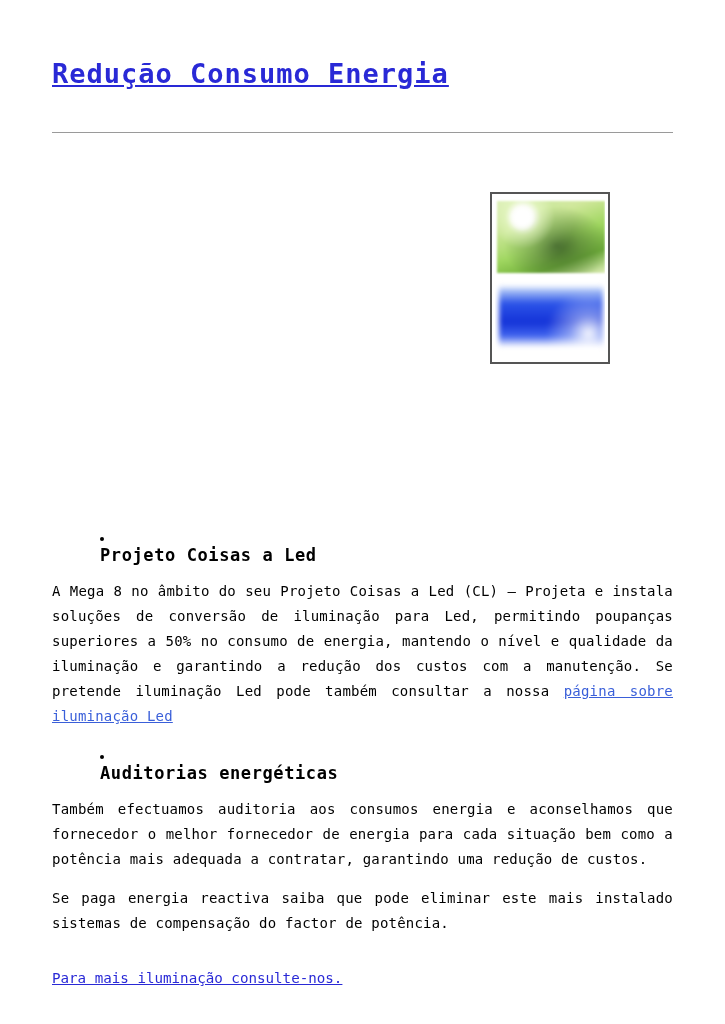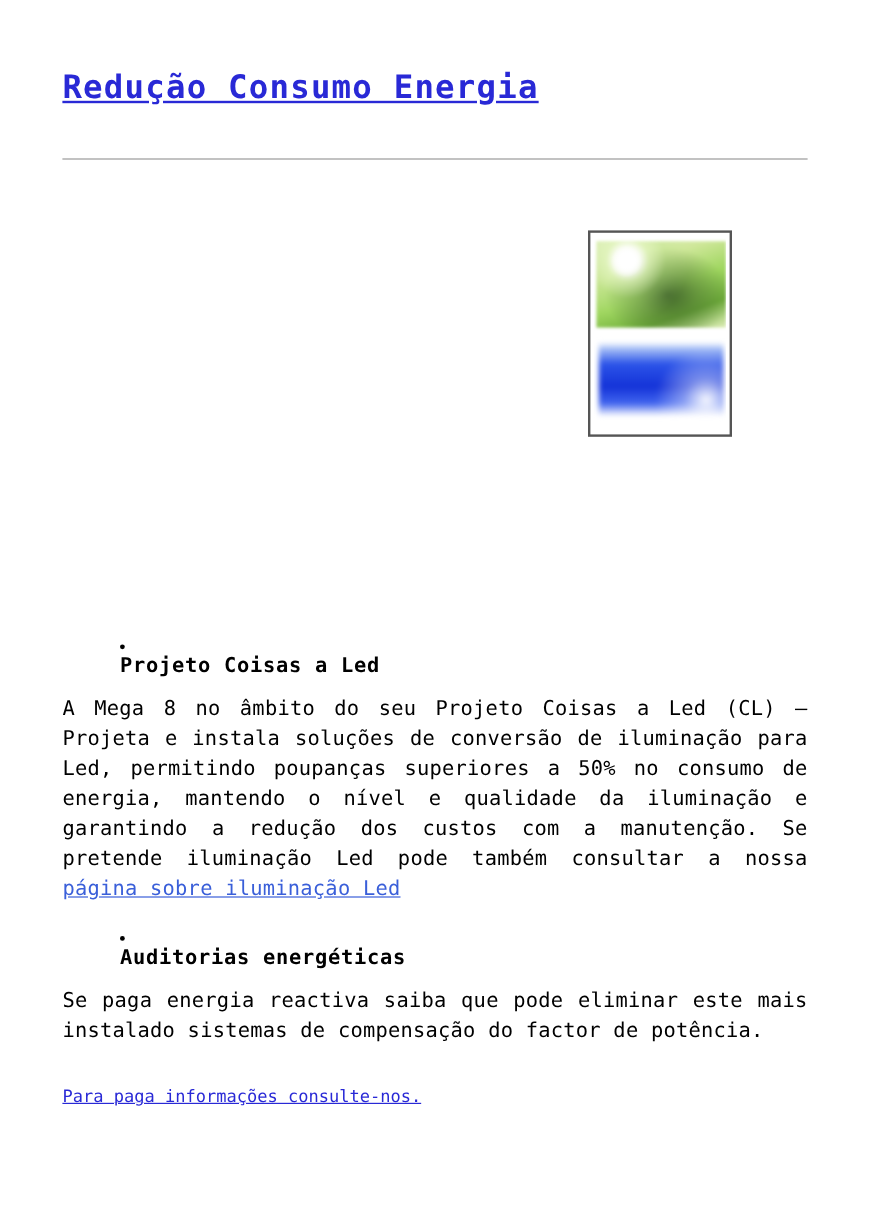--- a/index.html
+++ b/index.html
@@ -119,21 +119,21 @@
     width: 4px;
     height: 4px;
     background: #000000;
     border-radius: 50%;
     margin-right: 9px;
     position: relative;
     top: -4px;
     flex: 0 0 auto;
   }
   p.body {
-    font-size: 17px;
+    font-size: 14px;
     line-height: 25px;
     text-align: justify;
     margin: 14px 0 0 0;
     letter-spacing: 0.2px;
   }
   .inline-link {
     color: #3a5fd9;
     text-decoration: underline;
   }
   a.plain-link {
@@ -164,22 +164,23 @@
         <span>Projeto Coisas a Led</span>
       </div>
       <p class="body"><span>A Mega 8 no âmbito do seu Projeto Coisas a Led (CL) — Projeta e instala soluções de conversão de iluminação para Led, permitindo poupanças superiores a 50% no consumo de energia, mantendo o nível e qualidade da iluminação e garantindo a redução dos custos com a manutenção. Se pretende iluminação Led pode também consultar a nossa </span><a class="inline-link" href="#">página sobre iluminação Led</a></p>
     </div>
 
     <div class="section s2">
       <div class="bullet-heading">
         <span class="bullet-dot"></span>
         <span>Auditorias energéticas</span>
       </div>
+      <p class="body">Também efectuamos auditoria aos consumos energia e aconselhamos que fornecedor o melhor fornecedor de energia para cada situação bem como a potência mais adequada  a contratar, garantindo uma redução de custos.</p>
       <p class="body gap-para">Se paga energia reactiva saiba que pode eliminar este mais instalado sistemas de compensação do factor de potência.</p>
-      <a class="plain-link final-link" href="#">Para paga informações consulte-nos.</a>
+      <a class="plain-link final-link" href="#">Para mais iluminação consulte-nos.</a>
     </div>
 
   </div>
 
   <div class="image-frame">
     <div class="image-inner">
       <div class="img-top"></div>
       <div class="img-top-spark"></div>
       <div class="img-bottom"></div>
     </div>

